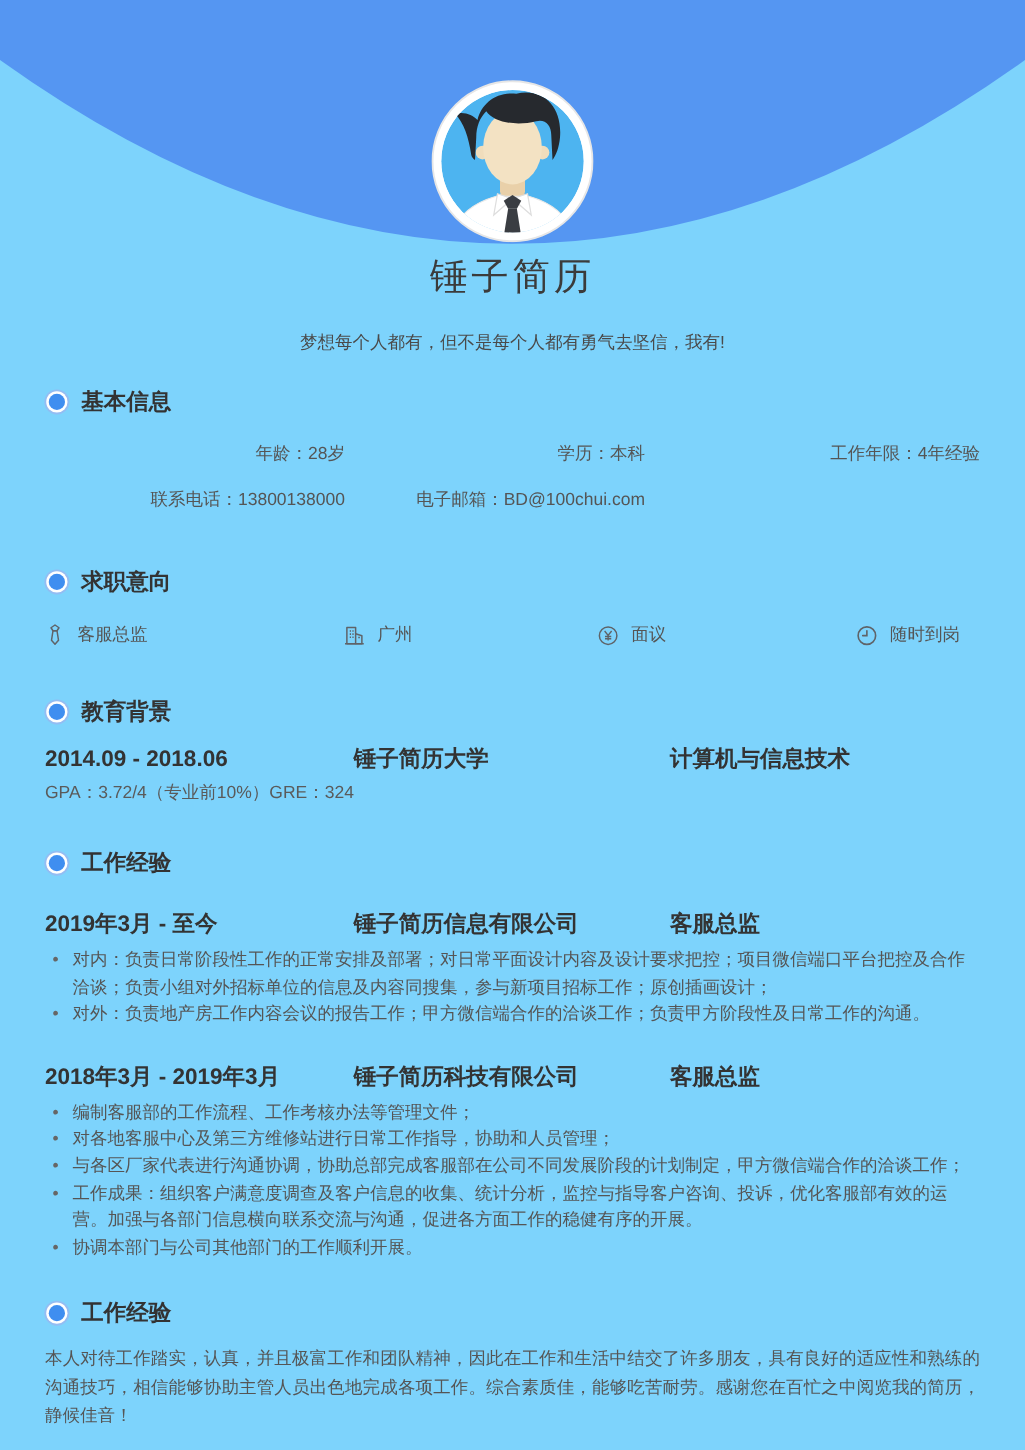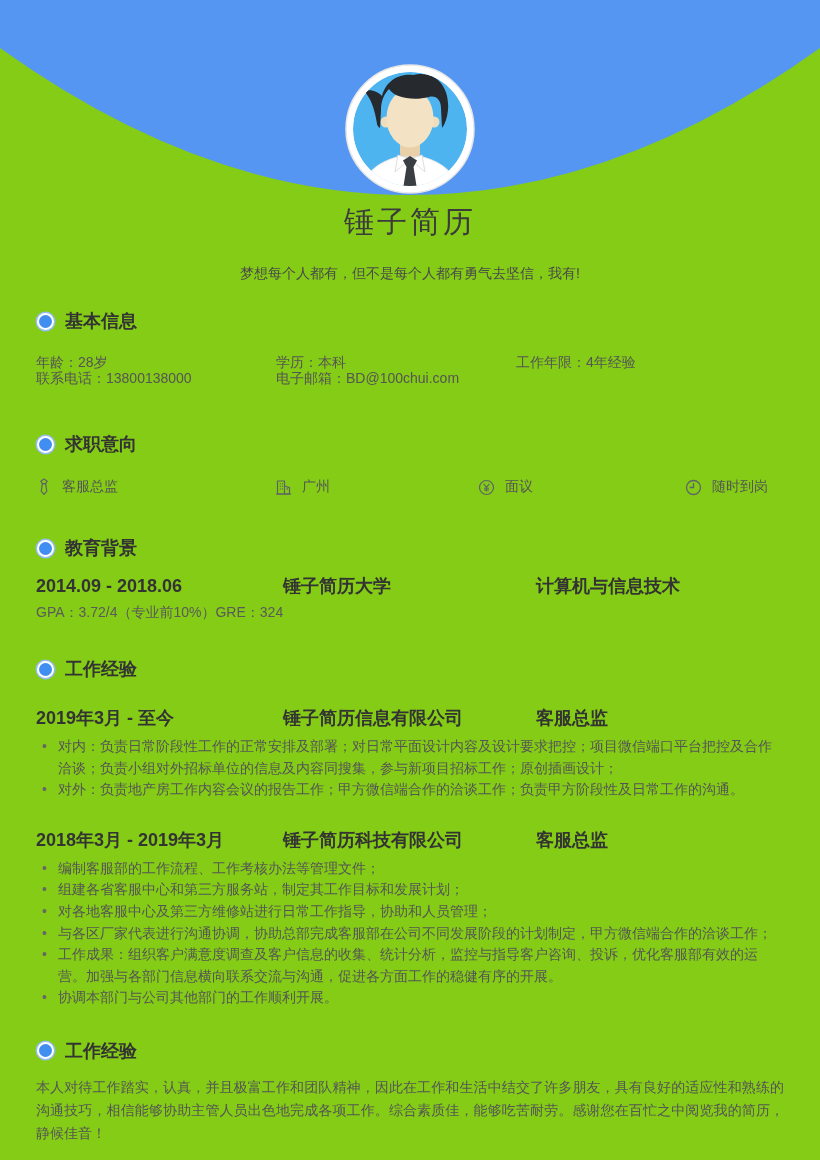--- a/index.html
+++ b/index.html
@@ -6,21 +6,21 @@
   html, body { background: #fff; }
   body {
     font-family: "Liberation Sans", "DejaVu Sans", sans-serif;
     color: #555;
   }
   .page {
     position: relative;
     width: 820px;
     height: 1160px;
     margin: 0 auto;
-    background: #84cc16;
+    background: #7dd3fc;
     overflow: hidden;
   }
   
   .header-curve {
     position: absolute;
     top: 0; left: 0;
     width: 820px; height: 345px;
     display: block;
     pointer-events: none;
   }
@@ -72,23 +72,25 @@
     font-weight: bold;
     color: #333;
     line-height: 20px;
   }
   
   .sec-basic { margin-top: 28px; }
   .basic-grid {
     margin-top: 23px;
     display: grid;
     grid-template-columns: 240px 240px 1fr;
+    row-gap: 21px;
     font-size: 14px;
     color: #555;
     line-height: 16px;
+    text-align: right;
   }
   
   .sec-intention { margin-top: 48px; }
   .intention-row {
     margin-top: 24px;
     display: grid;
     grid-template-columns: 239px 203px 207px 1fr;
     align-items: center;
   }
   .intention-item {
@@ -276,21 +278,20 @@
         <li>对外：负责地产房工作内容会议的报告工作；甲方微信端合作的洽谈工作；负责甲方阶段性及日常工作的沟通。</li>
       </ul>
 
       <div class="three-col job-row">
         <span>2018年3月 - 2019年3月</span>
         <span>锤子简历科技有限公司</span>
         <span>客服总监</span>
       </div>
       <ul class="bullets">
         <li>编制客服部的工作流程、工作考核办法等管理文件；</li>
-        <li>组建各省客服中心和第三方服务站，制定其工作目标和发展计划；</li>
         <li>对各地客服中心及第三方维修站进行日常工作指导，协助和人员管理；</li>
         <li>与各区厂家代表进行沟通协调，协助总部完成客服部在公司不同发展阶段的计划制定，甲方微信端合作的洽谈工作；</li>
         <li>工作成果：组织客户满意度调查及客户信息的收集、统计分析，监控与指导客户咨询、投诉，优化客服部有效的运营。加强与各部门信息横向联系交流与沟通，促进各方面工作的稳健有序的开展。</li>
         <li>协调本部门与公司其他部门的工作顺利开展。</li>
       </ul>
     </section>
 
     <section class="sec-self">
       <div class="section-header">
         <span class="section-dot"></span>

